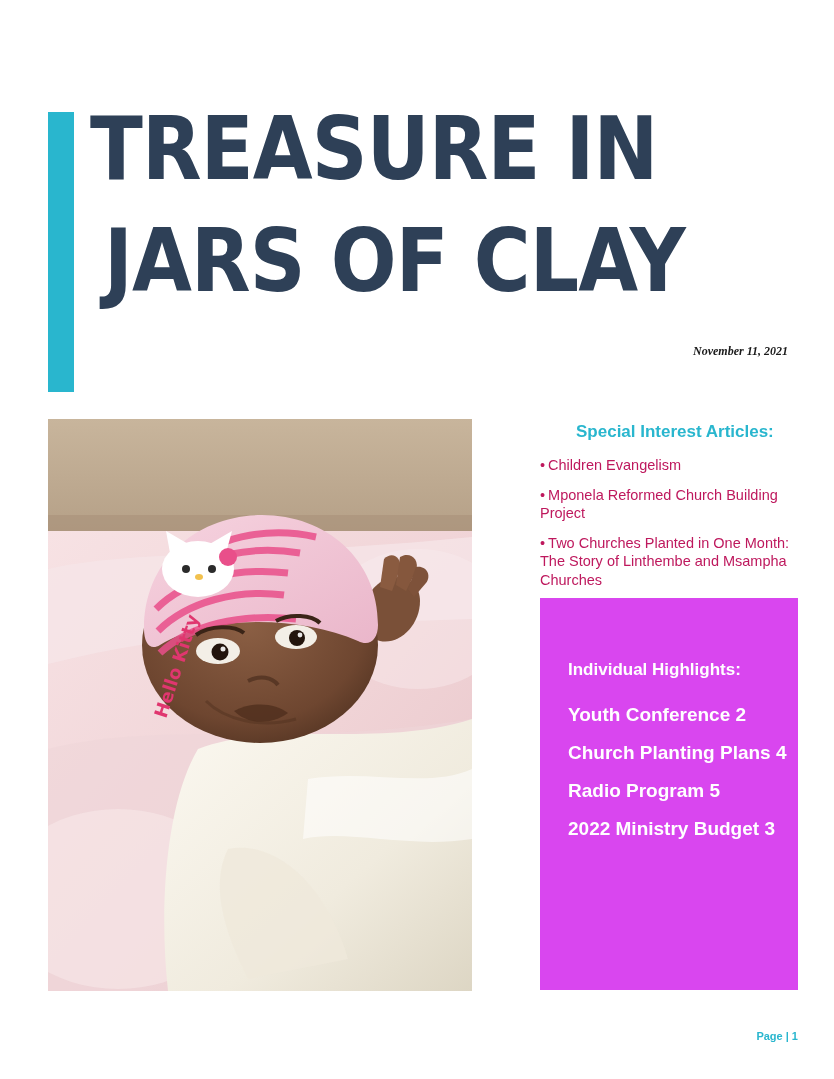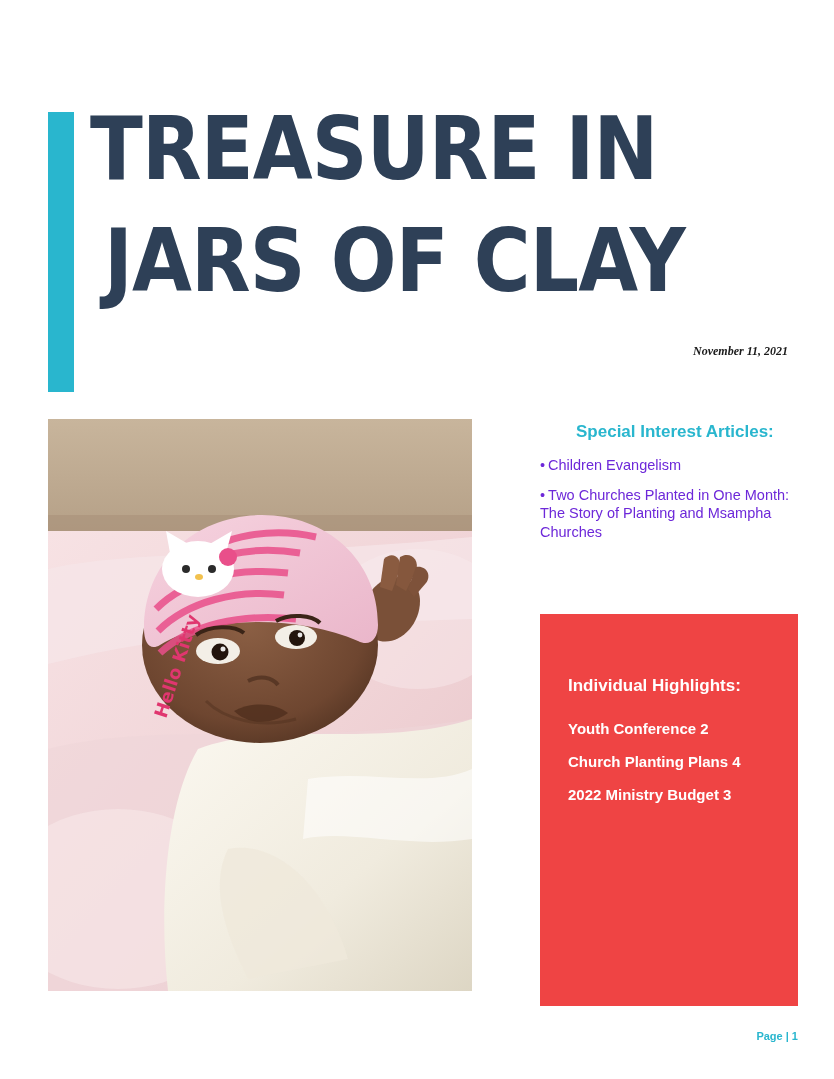--- a/index.html
+++ b/index.html
@@ -92,50 +92,49 @@
   .si-heading {
     font-family: "Liberation Sans", sans-serif;
     font-weight: 700;
     font-size: 17px;
     color: #29b6ce;
     margin-bottom: 14px;
     margin-left: 36px;
   }
   .si-item {
     font-size: 14.5px;
-    color: #6d28d9;
+    color: #be185d;
     line-height: 1.28;
     margin-bottom: 11px;
     margin-top: 8px;
   }
   .si-bullet { margin-right: 3px; }
 
   
   .highlights {
     position: absolute;
     left: 540px;
     top: 598px;
     width: 258px;
     height: 392px;
-    background: #ef4444;
+    background: #d946ef;
     box-sizing: border-box;
     padding: 62px 0 0 28px;
-    margin-top: 16px;
   }
   .hl-heading {
     font-family: "Liberation Sans", sans-serif;
     font-weight: 700;
     font-size: 17px;
     color: #ffffff;
     margin-bottom: 24px;
   }
   .hl-item {
     font-family: "Liberation Sans", sans-serif;
     font-weight: 700;
-    font-size: 15px;
+    font-size: 19px;
     color: #ffffff;
     margin-bottom: 16px;
   }
 
   
   .page-footer {
     position: absolute;
     right: 36px;
     top: 1030px;
     font-family: "Liberation Sans", sans-serif;
@@ -246,26 +245,30 @@
       </g>
     </svg>
   </div>
 
   <div class="special-interest">
     <div class="si-heading">Special Interest Articles:</div>
     <div class="si-item">
       <span class="si-bullet">•</span><span>Children Evangelism</span>
     </div>
     <div class="si-item">
-      <span class="si-bullet">•</span><span>Two Churches Planted in One Month: The Story of Planting and Msampha Churches</span>
+      <span class="si-bullet">•</span><span>Mponela Reformed Church Building Project</span>
+    </div>
+    <div class="si-item">
+      <span class="si-bullet">•</span><span>Two Churches Planted in One Month: The Story of Linthembe and Msampha Churches</span>
     </div>
   </div>
 
   <div class="highlights">
     <div class="hl-heading">Individual Highlights:</div>
     <div class="hl-item">Youth Conference 2</div>
     <div class="hl-item">Church Planting Plans 4</div>
+    <div class="hl-item">Radio Program 5</div>
     <div class="hl-item">2022 Ministry Budget 3</div>
   </div>
 
   <div class="page-footer">Page | 1</div>
 
 </div>
 
 </body></html>

